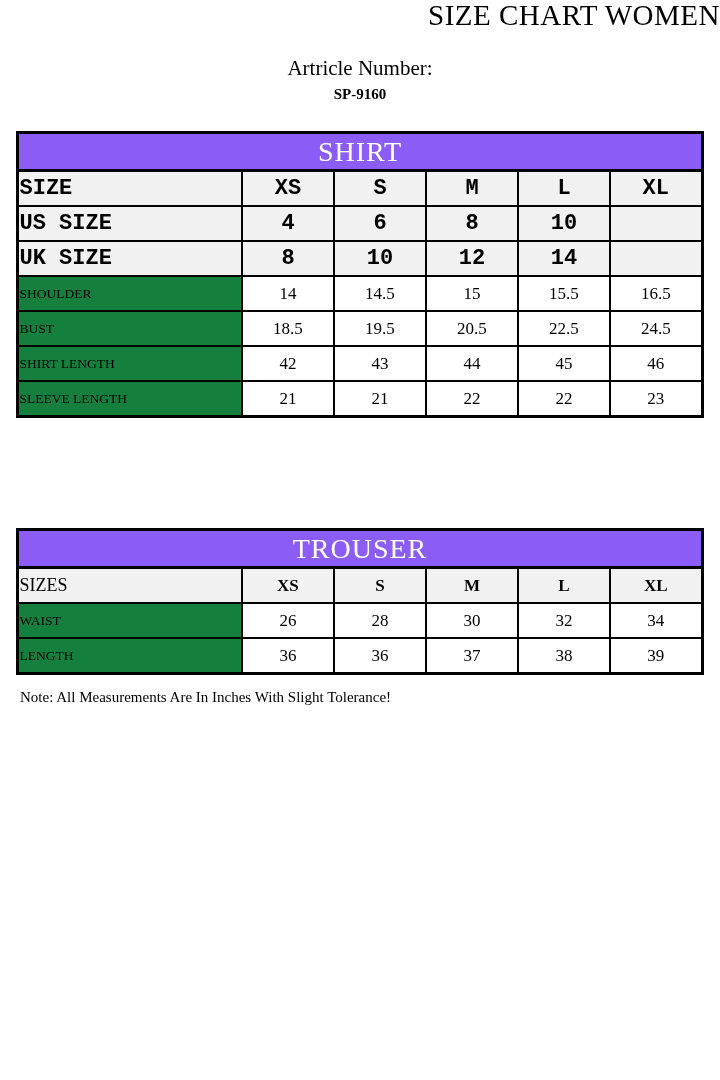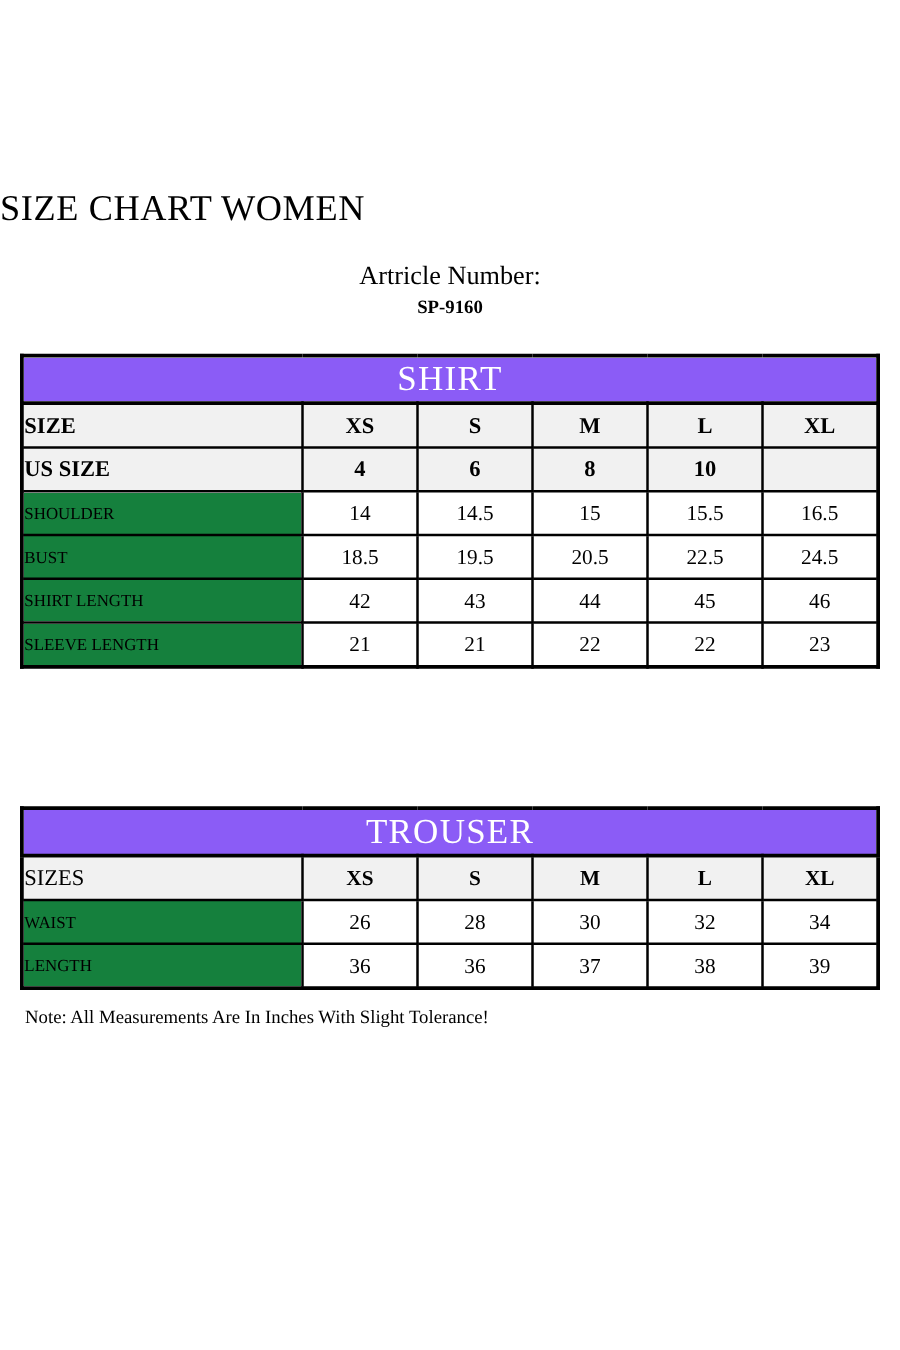--- a/index.html
+++ b/index.html
@@ -11,22 +11,21 @@
   }
   .page {
     position: relative;
     width: 720px;
     height: 1080px;
     background: #ffffff;
     overflow: hidden;
   }
   .title {
     margin: 0;
-    padding-top: 152px;
-    text-align: left;
+    text-align: right;
     font-size: 29px;
     font-weight: 400;
     letter-spacing: 0.5px;
     line-height: 1.1;
   }
   .article-label {
     margin-top: 25px;
     text-align: center;
     font-size: 21px;
     line-height: 1.1;
@@ -67,21 +66,22 @@
   .label-cell {
     text-align: left;
     padding-left: 4px;
     background: #15803d;
   }
   .value-cell { text-align: center; }
   tr.row-sizehead .label-cell,
   tr.row-sizehead .value-cell {
     background: #f1f1f1;
     font-weight: 700;
-    font-size: 18px;
+    font-size: 22px;
+    font-family: Liberation Mono, monospace;
   }
   tr.row-sizehead-plain .label-cell {
     background: #f1f1f1;
     font-weight: 400;
     font-size: 18px;
   }
   tr.row-sizehead-plain .value-cell {
     background: #f1f1f1;
     font-weight: 700;
     font-size: 17px;
@@ -135,20 +135,28 @@
           <td class="value-cell">XL</td>
         </tr>
         <tr class="row-sizehead">
           <td class="label-cell">US SIZE</td>
           <td class="value-cell">4</td>
           <td class="value-cell">6</td>
           <td class="value-cell">8</td>
           <td class="value-cell">10</td>
           <td class="value-cell"></td>
         </tr>
+        <tr class="row-sizehead">
+          <td class="label-cell">UK SIZE</td>
+          <td class="value-cell">8</td>
+          <td class="value-cell">10</td>
+          <td class="value-cell">12</td>
+          <td class="value-cell">14</td>
+          <td class="value-cell"></td>
+        </tr>
         <tr class="row-data">
           <td class="label-cell">SHOULDER</td>
           <td class="value-cell">14</td>
           <td class="value-cell">14.5</td>
           <td class="value-cell">15</td>
           <td class="value-cell">15.5</td>
           <td class="value-cell">16.5</td>
         </tr>
         <tr class="row-data">
           <td class="label-cell">BUST</td>

